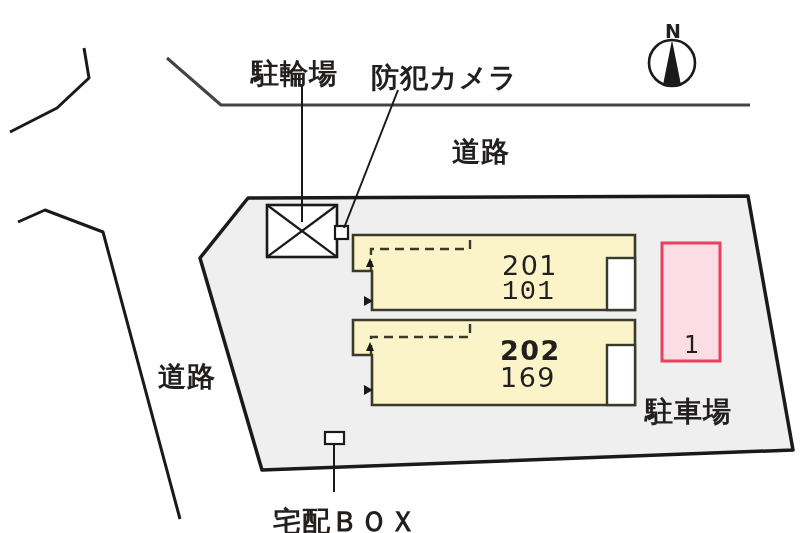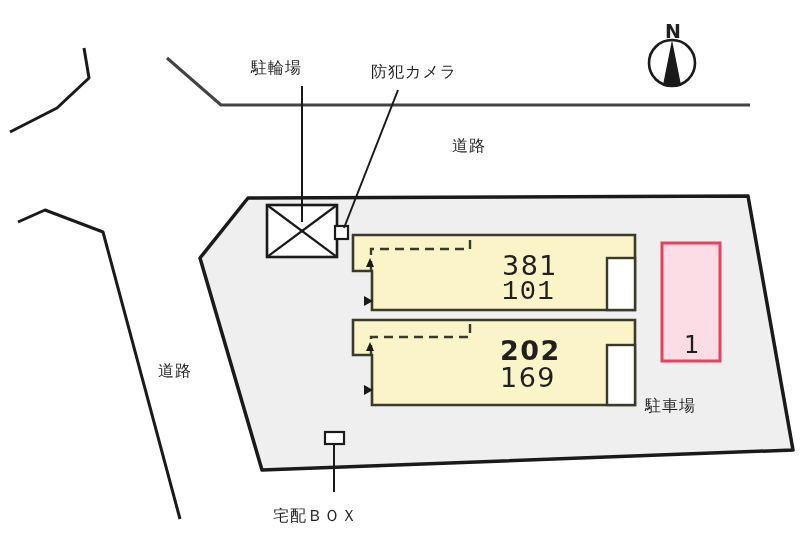--- a/index.html
+++ b/index.html
@@ -22,23 +22,23 @@
     height: 533px;
   }
   .label {
     position: absolute;
     color: #221f1f;
     font-family: "DejaVu Sans", "Liberation Sans", sans-serif;
     white-space: nowrap;
     line-height: 1;
   }
   .label-jp {
-    font-size: 16px;
+    font-size: 28px;
     letter-spacing: 1px;
-    font-weight: 400;
+    font-weight: 700;
   }
   .label-unit {
     font-size: 27px;
     letter-spacing: 1.5px;
   }
   .label-stall {
     font-size: 24px;
   }
   .label-compass {
     font-size: 19px;
@@ -112,19 +112,19 @@
 <div class="label label-jp" style="left:452px; top:138px;">道路</div>
 
 <div class="label label-jp" style="left:158px; top:363px;">道路</div>
 
 <div class="label label-jp" style="left:273px; top:492px;margin-top:16px;">宅配ＢＯＸ</div>
 
 <div class="label label-jp" style="left:645px; top:398px;">駐車場</div>
 
 <div class="label label-compass" style="left:665px; top:22px;">N</div>
 
-<div class="label label-unit" style="left:502px; top:252px;">381</div>
+<div class="label label-unit" style="left:502px; top:252px;">201</div>
 <div class="label label-unit" style="left:502px; top:279px;font-family:Liberation Mono, monospace;">101</div>
 
 <div class="label label-unit" style="left:500px; top:337px;font-weight:bold;">202</div>
 <div class="label label-unit" style="left:500px; top:364px;">169</div>
 
 <div class="label label-stall" style="left:684px; top:333px;">1</div>
 
 </body></html>

